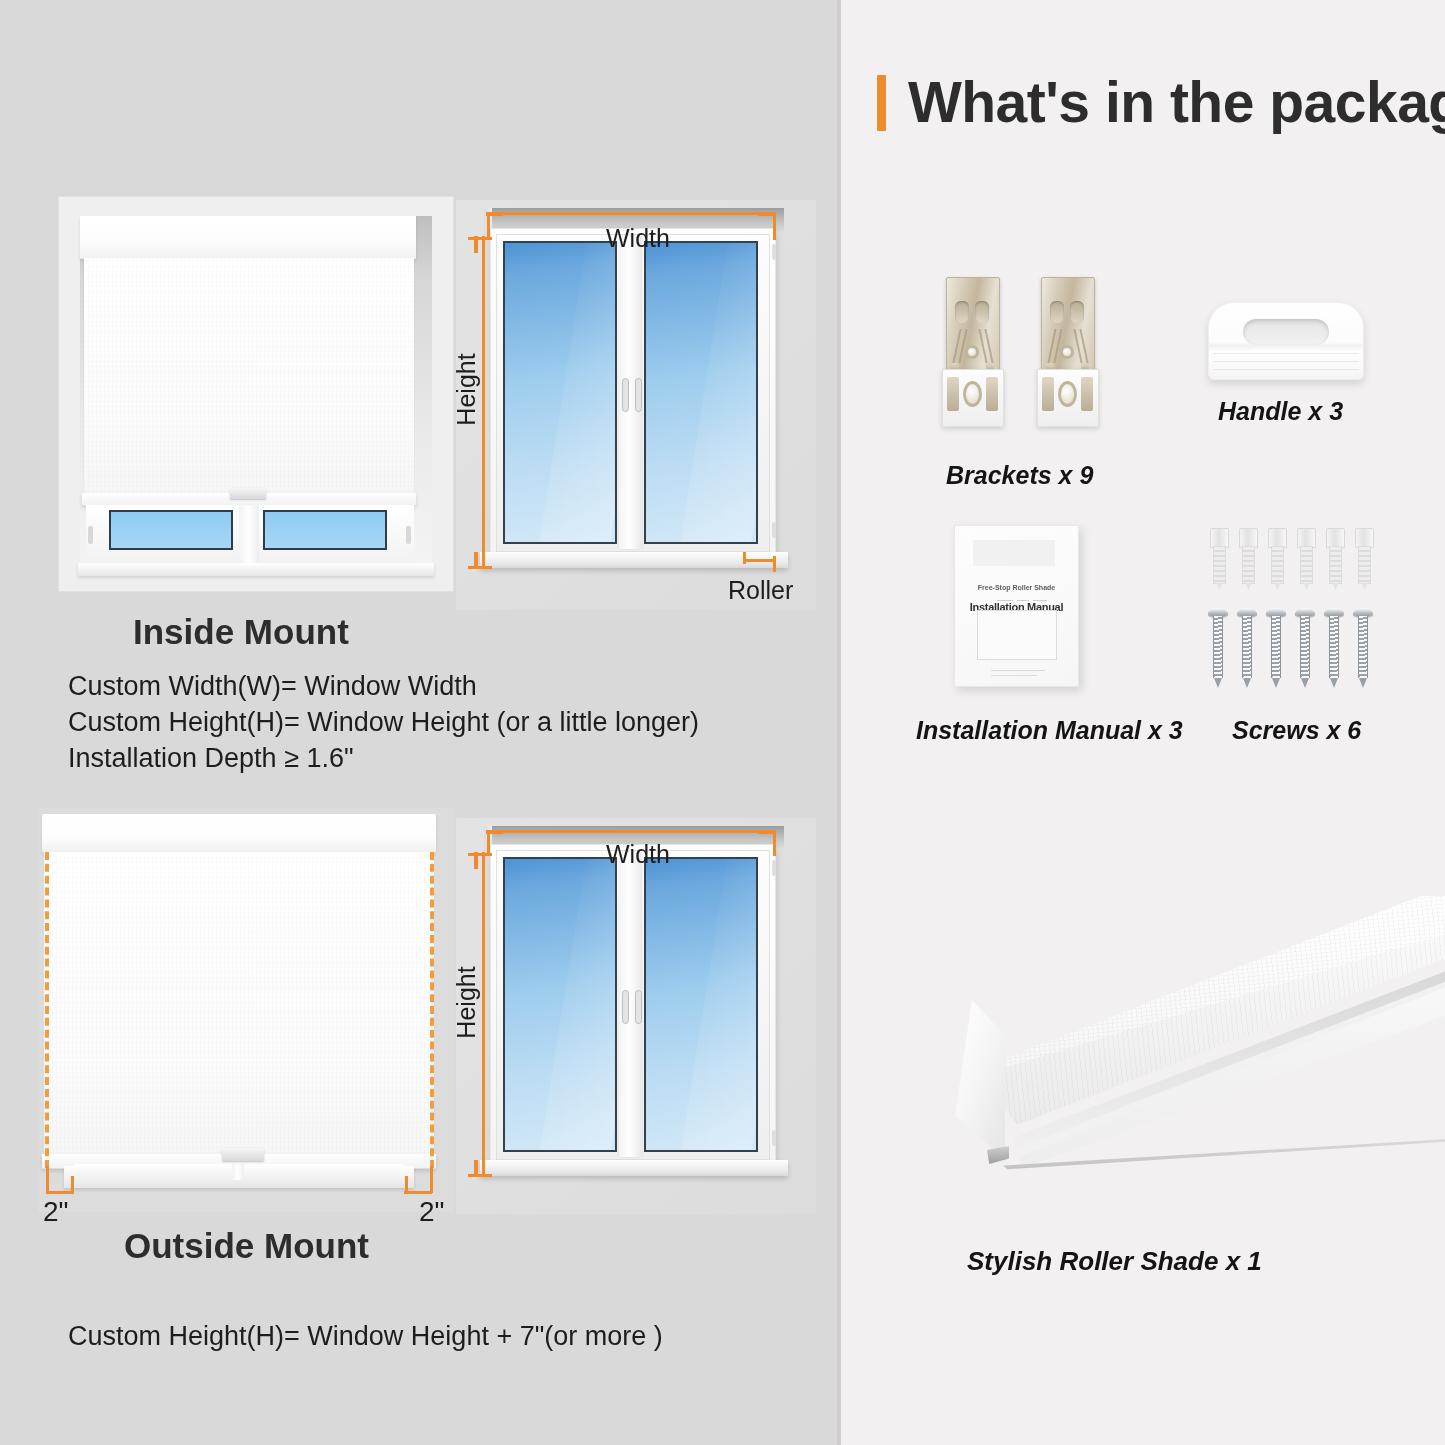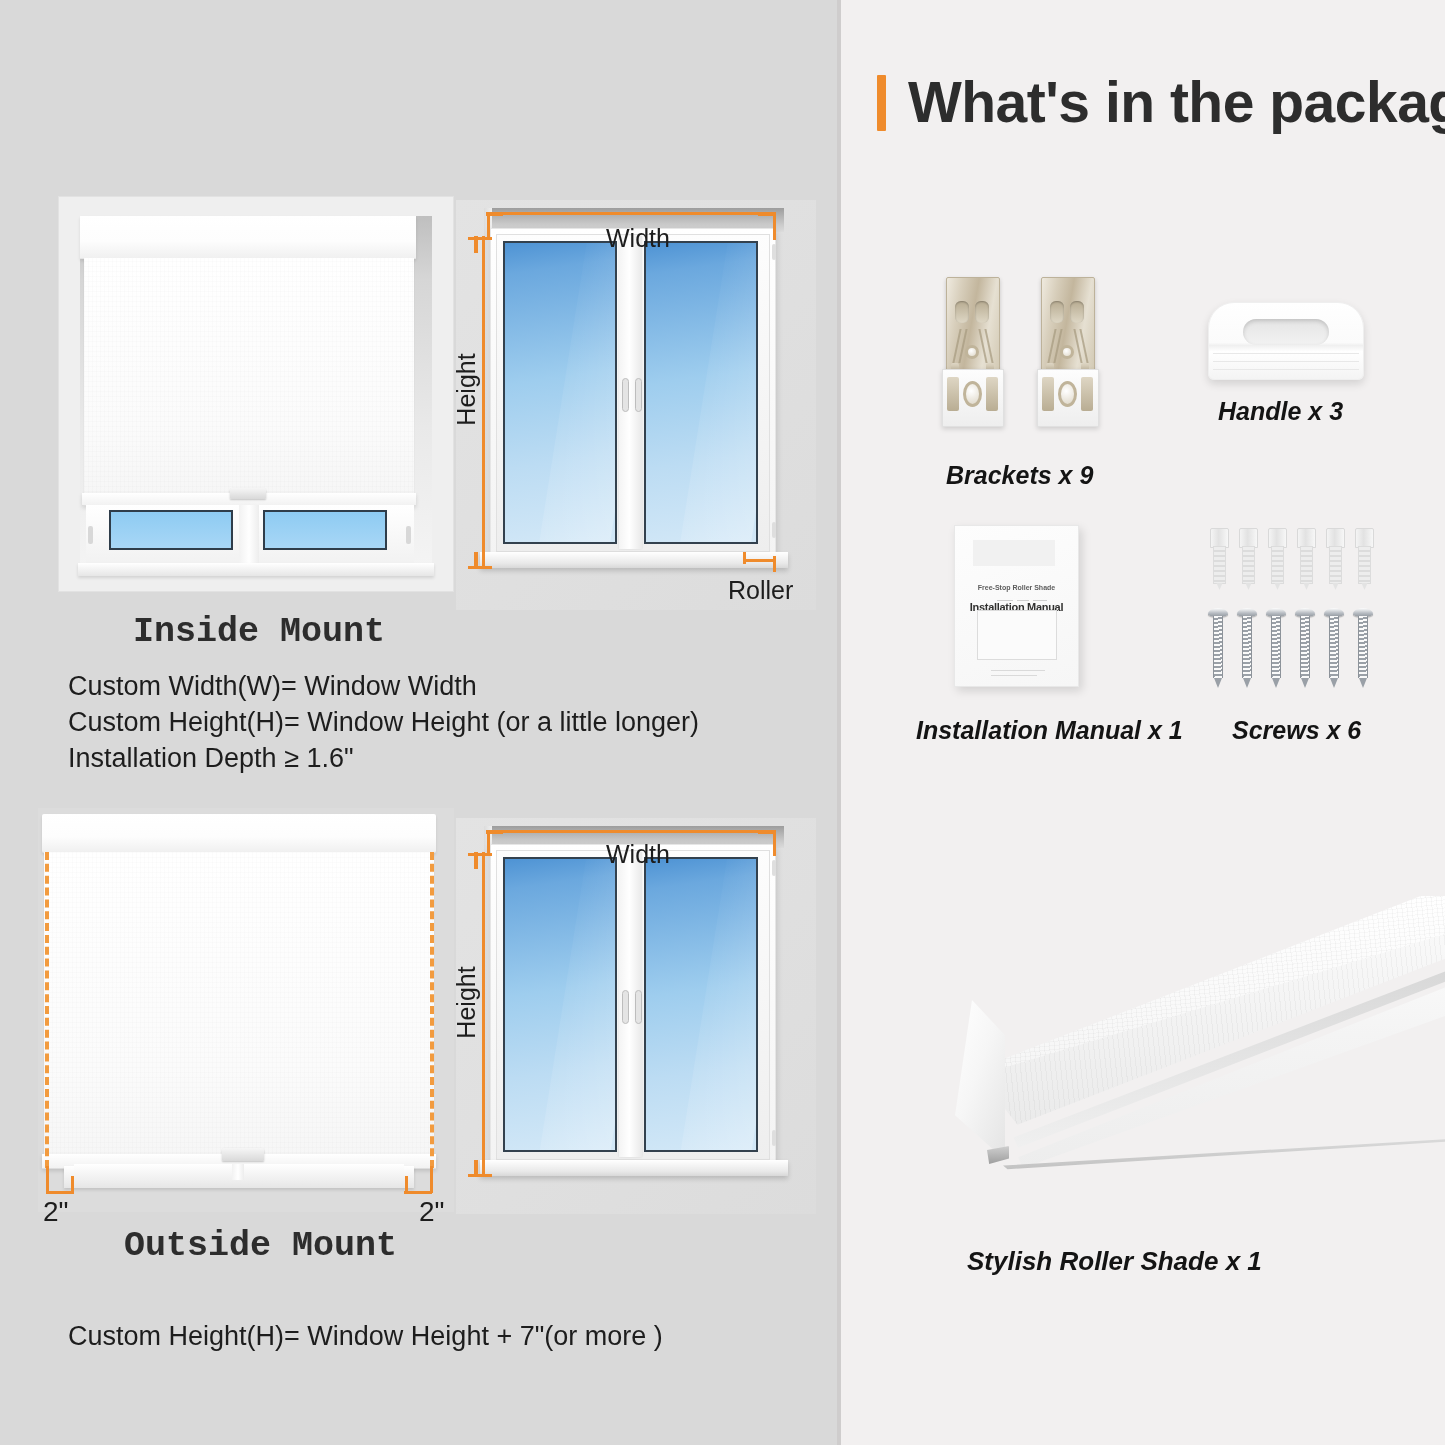--- a/index.html
+++ b/index.html
@@ -20,21 +20,21 @@
   .heading{position:absolute;display:flex;align-items:center;gap:22px;}
   .hbar{width:9px;height:56px;background:#ef8b2c;border-radius:1px;flex:none;}
   .htext{font-size:57px;font-weight:bold;color:#2d2d2d;letter-spacing:-0.5px;
          white-space:nowrap;line-height:1;}
   #h-left{left:58px;top:74px;}
   #h-right{left:873px;top:74px;}
 
   
   .lbl{position:absolute;font-size:25px;color:#1d1d1d;white-space:nowrap;}
   .mount-title{position:absolute;font-size:35px;font-weight:bold;color:#2d2d2d;
-               white-space:nowrap;font-family:Liberation Mono, monospace;}
+               white-space:nowrap;}
   .body-line{position:absolute;font-size:27px;color:#1d1d1d;white-space:nowrap;}
   .pkg-label{position:absolute;font-size:25px;font-weight:bold;font-style:italic;
              color:#141414;white-space:nowrap;}
 
   
   .shadewin{position:absolute;}
   .sw-wallframe{position:absolute;inset:0;background:#efefef;
     box-shadow:inset 0 0 0 1px #e2e2e2;}
   .sw-recess{position:absolute;background:linear-gradient(180deg,#bfbfbf 0%,#d6d6d6 18%,#e9e9e9 60%,#f4f4f4 100%);}
   .sw-valance{position:absolute;background:linear-gradient(180deg,#ffffff 0%,#fdfdfd 60%,#f0f0f0 100%);
@@ -358,21 +358,21 @@
       <div class="mtitle" style="top:52px;margin-top:23px;">Installation Manual</div>
       <div class="msub" style="top:58px;">Free-Stop Roller Shade</div>
       <div class="mscribble" style="left:42px;top:74px;width:16px;"></div>
       <div class="mscribble" style="left:62px;top:74px;width:12px;"></div>
       <div class="mscribble" style="left:78px;top:74px;width:14px;"></div>
       <div class="mbox" style="left:22px;top:84px;width:80px;height:50px;"></div>
       <div class="mfoot" style="left:36px;top:144px;width:54px;"></div>
       <div class="mfoot" style="left:36px;top:149px;width:46px;"></div>
     </div>
 
-    <div class="pkg-label" style="left:75px;top:716px;">Installation Manual x 1</div>
+    <div class="pkg-label" style="left:75px;top:716px;">Installation Manual x 3</div>
 
     <div class="anchor" style="left:369px;top:528px;width:19px;height:62px;">
         <div class="head" style="height:20px;"></div>
         <div class="body2" style="top:18px;height:38px;"></div>
         <div class="tip" style="bottom:0;"></div>
       </div>
     <div class="anchor" style="left:398px;top:528px;width:19px;height:62px;">
         <div class="head" style="height:20px;"></div>
         <div class="body2" style="top:18px;height:38px;"></div>
         <div class="tip" style="bottom:0;"></div>

